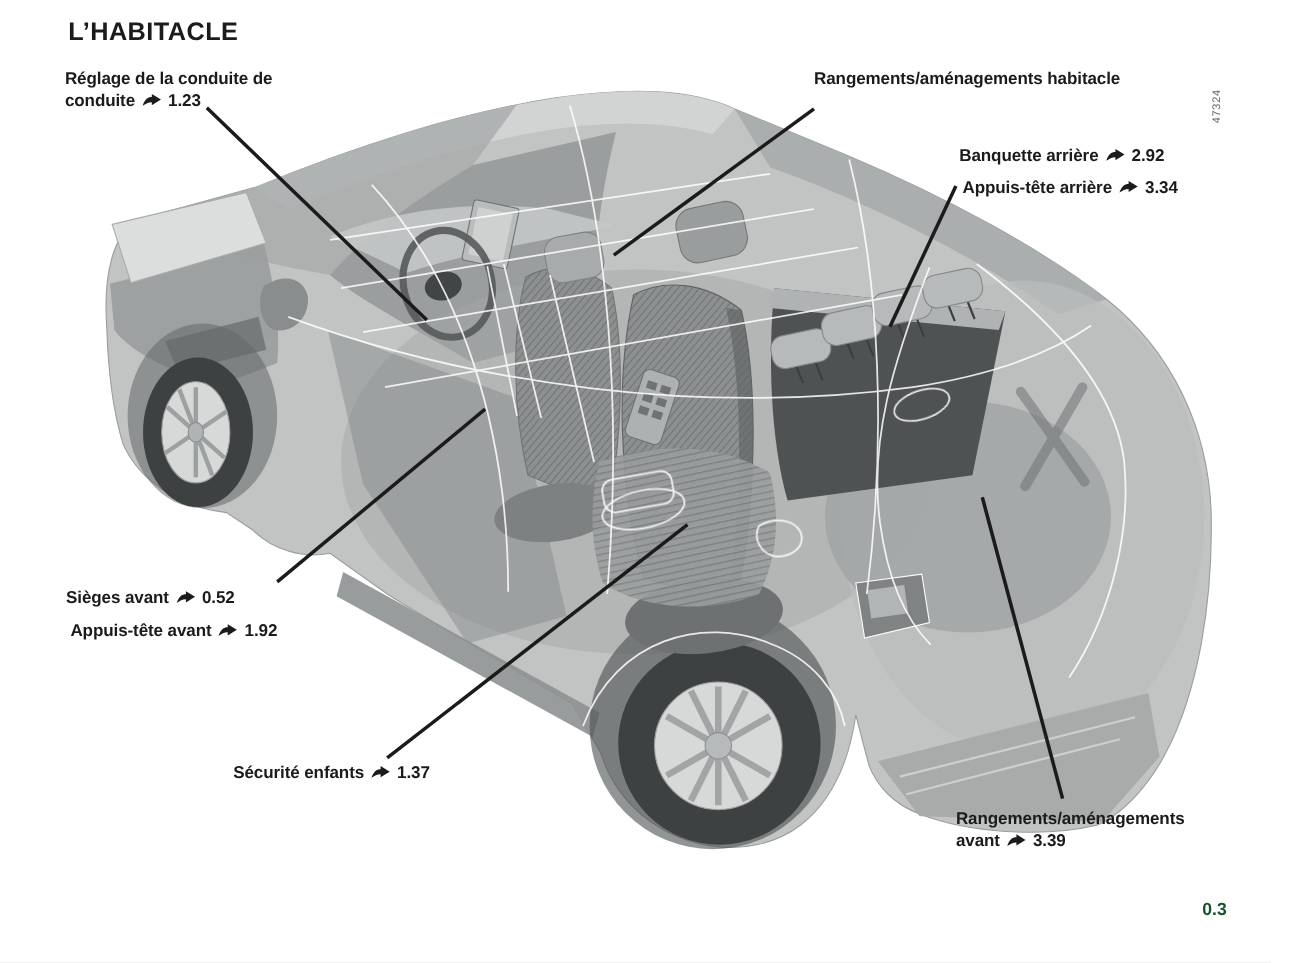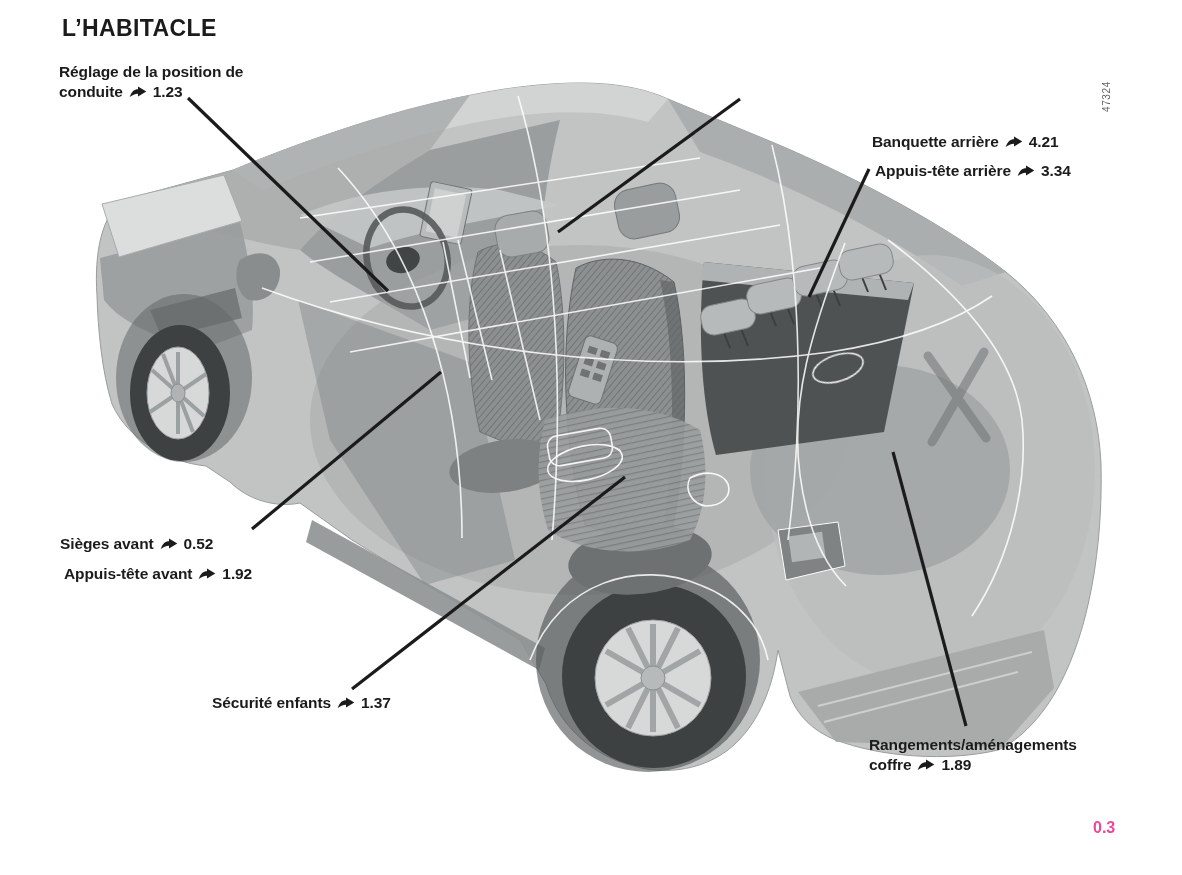--- a/index.html
+++ b/index.html
@@ -14,21 +14,21 @@
   }
   .callout{
     position:absolute;font:700 15.5px/19.5px "Liberation Sans",sans-serif;
     color:#1b1b1b;white-space:nowrap;letter-spacing:-.1px;
   }
   .callout .cl-text{margin-right:5px;}
   .callout .cl-text:empty{margin-right:0;}
   .ref-arrow{width:20px;height:12px;margin-right:5px;display:inline-block;vertical-align:-1px;}
   .page-number{
     position:absolute;left:1093px;top:818px;
-    font:700 16px/20px "Liberation Sans",sans-serif;color:#ec4899;
+    font:700 16px/20px "Liberation Sans",sans-serif;color:#14532d;
   }
   .fig-number{
     position:absolute;left:1101px;top:62px;height:50px;
     writing-mode:vertical-rl;transform:rotate(180deg);
     font:400 10px "Liberation Sans",sans-serif;color:#666;letter-spacing:.6px;
   }
 </style>
 </head>
 <body>
 
@@ -182,36 +182,37 @@
       <line x1="869" y1="169" x2="809" y2="297"></line>
       <line x1="252" y1="529" x2="441" y2="372"></line>
       <line x1="352" y1="689" x2="625" y2="477"></line>
       <line x1="966" y1="726" x2="893" y2="452"></line>
     </g>
   </svg>
 
   <h1 class="page-title">L’HABITACLE</h1>
 
   <div class="callout" style="left:59px;top:62px">
-    <div>Réglage de la position de</div>
+    <div>Réglage de la conduite de</div>
     <div>
       <span class="cl-text">conduite</span><svg class="ref-arrow" viewBox="0 0 20 13">
           <path d="M1,12 C3,6 6,3.5 10,3.5 L10,0.5 L19,6 L10,11.5 L10,8.5 C6.5,8.5 4,10 1,12 Z" fill="#1b1b1b"></path>
         </svg><span>1.23</span>
     </div>
   </div>
 
   <div class="callout" style="left:740px;top:62px">
+    <div>Rangements/aménagements habitacle</div>
   </div>
 
   <div class="callout" style="left:872px;top:132px">
     <div>
       <span class="cl-text">Banquette arrière</span><svg class="ref-arrow" viewBox="0 0 20 13">
           <path d="M1,12 C3,6 6,3.5 10,3.5 L10,0.5 L19,6 L10,11.5 L10,8.5 C6.5,8.5 4,10 1,12 Z" fill="#1b1b1b"></path>
-        </svg><span>4.21</span>
+        </svg><span>2.92</span>
     </div>
   </div>
 
   <div class="callout" style="left:875px;top:161px">
     <div>
       <span class="cl-text">Appuis-tête arrière</span><svg class="ref-arrow" viewBox="0 0 20 13">
           <path d="M1,12 C3,6 6,3.5 10,3.5 L10,0.5 L19,6 L10,11.5 L10,8.5 C6.5,8.5 4,10 1,12 Z" fill="#1b1b1b"></path>
         </svg><span>3.34</span>
     </div>
   </div>
@@ -236,21 +237,21 @@
     <div>
       <span class="cl-text">Sécurité enfants</span><svg class="ref-arrow" viewBox="0 0 20 13">
           <path d="M1,12 C3,6 6,3.5 10,3.5 L10,0.5 L19,6 L10,11.5 L10,8.5 C6.5,8.5 4,10 1,12 Z" fill="#1b1b1b"></path>
         </svg><span>1.37</span>
     </div>
   </div>
 
   <div class="callout" style="left:869px;top:735px">
     <div>Rangements/aménagements</div>
     <div>
-      <span class="cl-text">coffre</span><svg class="ref-arrow" viewBox="0 0 20 13">
-          <path d="M1,12 C3,6 6,3.5 10,3.5 L10,0.5 L19,6 L10,11.5 L10,8.5 C6.5,8.5 4,10 1,12 Z" fill="#1b1b1b"></path>
-        </svg><span>1.89</span>
+      <span class="cl-text">avant</span><svg class="ref-arrow" viewBox="0 0 20 13">
+          <path d="M1,12 C3,6 6,3.5 10,3.5 L10,0.5 L19,6 L10,11.5 L10,8.5 C6.5,8.5 4,10 1,12 Z" fill="#1b1b1b"></path>
+        </svg><span>3.39</span>
     </div>
   </div>
 
   <div class="fig-number">47324</div>
   <div class="page-number">0.3</div>
 </div>
 
 </body></html>

